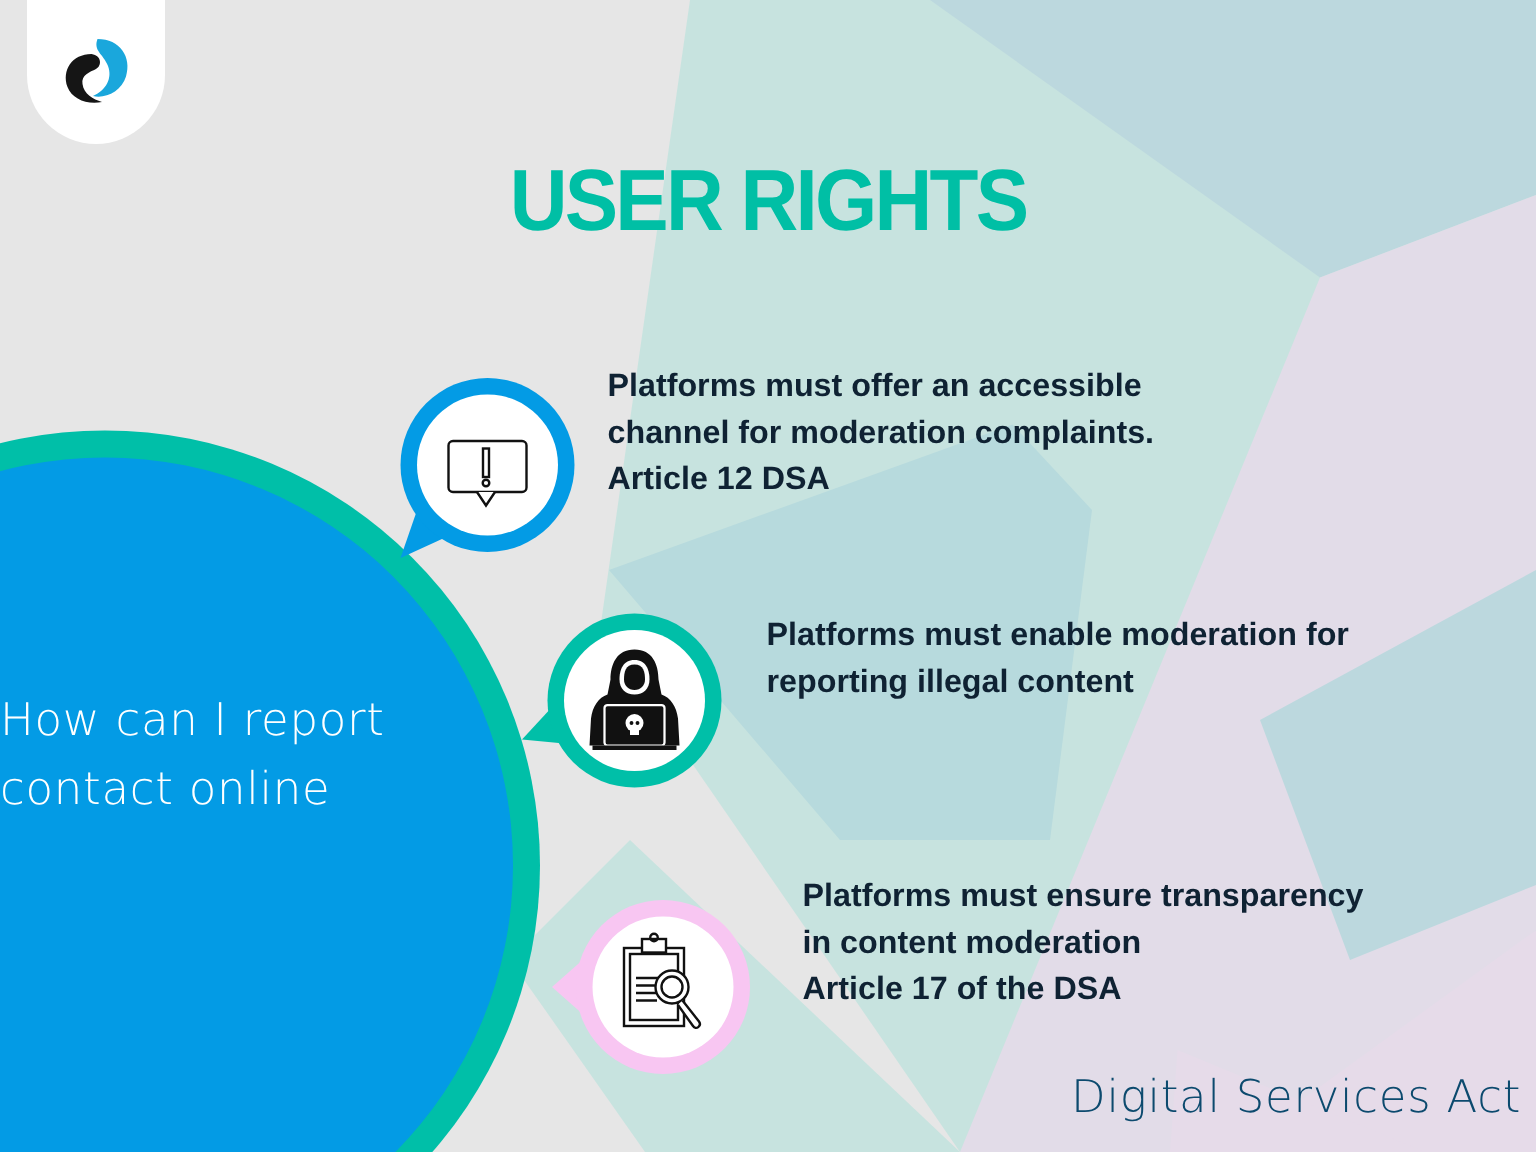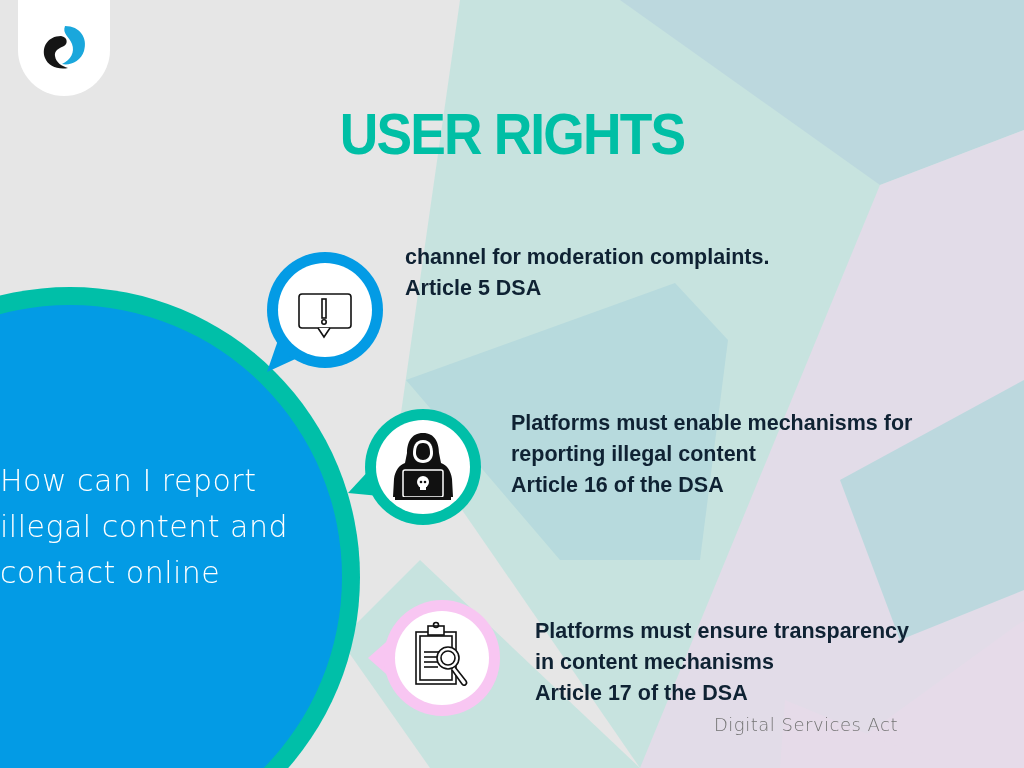--- a/index.html
+++ b/index.html
@@ -7,21 +7,21 @@
   .bg { position:absolute; left:0; top:0; width:1024px; height:768px; }
   .logo-tab { position:absolute; left:18px; top:0; width:92px; height:96px; background:#ffffff; border-radius:0 0 46px 46px; }
   .logo-tab svg { position:absolute; left:20px; top:22px; }
   .title { position:absolute; left:0; width:1024px; top:100px; text-align:center; color:#00bfa5; font-family:"Liberation Sans", sans-serif; font-weight:bold; font-size:58px; letter-spacing:-2px; transform:scaleX(0.92); }
   .big-circle { position:absolute; left:-220px; top:287px; width:580px; height:580px; border-radius:50%; background:#00bfa8; }
   .big-inner { position:absolute; left:-202px; top:305px; width:544px; height:544px; border-radius:50%; background:#039be5; }
   .question { position:absolute; left:0px; top:458px; width:318px; color:#ffffff; font-family:"DejaVu Sans", sans-serif; font-weight:200; font-size:30px; line-height:46px; letter-spacing:0.5px; }
   .bubble { position:absolute; }
   .item-text { position:absolute; color:#0f2233; font-family:"Liberation Sans", sans-serif; font-weight:bold; font-size:21.5px; line-height:31px; }
   .item-text div { white-space:nowrap; }
-  .footer { position:absolute; left:714px; top:714px; color:#737373; font-family:"DejaVu Sans", sans-serif; font-size:18px; font-weight:300; letter-spacing:0.5px; }
+  .footer { position:absolute; left:714px; top:714px; color:#0c4a6e; font-family:"DejaVu Sans", sans-serif; font-size:30px; font-weight:300; letter-spacing:0.5px; }
 </style>
 </head>
 <body>
 
 <svg class="bg" viewBox="0 0 1024 768" xmlns="http://www.w3.org/2000/svg">
   <polygon points="460,0 1024,0 1024,768 640,768 400,420" fill="#c7e3df"></polygon>
   <polygon points="620,0 1024,0 1024,130 880,185" fill="#bcd8de"></polygon>
   <polygon points="880,185 1024,130 1024,620 850,768 640,768" fill="#e2dce8"></polygon>
   <polygon points="406,380 675,283 728,340 700,560 560,560" fill="#b7dadd"></polygon>
   <polygon points="840,480 1024,380 1024,590 900,640" fill="#bcd8de"></polygon>
@@ -36,21 +36,20 @@
     <path d="M23,14 C10,14 3,25 7,36 C10,44 20,48 30,46 C24,44 18,41 17,34 C16,28 22,26 26,24 C30,22 30,15 23,14 Z" fill="#151515"></path>
   </svg>
 </div>
 
 <div class="title">USER RIGHTS</div>
 
 <div class="big-circle"></div>
 <div class="big-inner"></div>
 <div class="question">
   <div>How can I report</div>
-  <div>illegal content and</div>
   <div>contact online</div>
 </div>
 
 <svg class="bubble" style="left:255px;top:250px" width="140" height="130" viewBox="0 0 140 130">
   <polygon points="12,122 30,70 60,100" fill="#039be5"></polygon>
   <circle cx="70" cy="60" r="58" fill="#039be5"></circle>
   <circle cx="70" cy="60" r="47" fill="#ffffff"></circle>
   <g fill="none" stroke="#111" stroke-width="1.6">
     <rect x="44" y="44" width="52" height="34" rx="3"></rect>
     <polyline points="63,78 69,87 75,78" fill="#fff"></polyline>
@@ -89,29 +88,29 @@
     <line x1="64" y1="59" x2="80" y2="59"></line>
     <line x1="64" y1="64" x2="80" y2="64"></line>
     <line x1="64" y1="69" x2="78" y2="69"></line>
     <circle cx="88" cy="60" r="11" fill="#fff"></circle>
     <circle cx="88" cy="60" r="7"></circle>
     <path d="M95,69 L106,83 C108,86 104,89 102,86 L92,72" fill="#fff"></path>
   </g>
 </svg>
 
 <div class="item-text" style="left:405px;top:242px">
+  <div>Platforms must offer an accessible</div>
   <div>channel for moderation complaints.</div>
-  <div>Article 5 DSA</div>
+  <div>Article 12 DSA</div>
 </div>
 
 <div class="item-text" style="left:511px;top:408px">
-  <div>Platforms must enable mechanisms for</div>
+  <div>Platforms must enable moderation for</div>
   <div>reporting illegal content</div>
-  <div>Article 16 of the DSA</div>
 </div>
 
-<div class="item-text" style="left:535px;top:616px">
+<div class="item-text" style="left:535px;top:582px">
   <div>Platforms must ensure transparency</div>
-  <div>in content mechanisms</div>
+  <div>in content moderation</div>
   <div>Article 17 of the DSA</div>
 </div>
 
 <div class="footer">Digital Services Act</div>
 
 </body></html>

